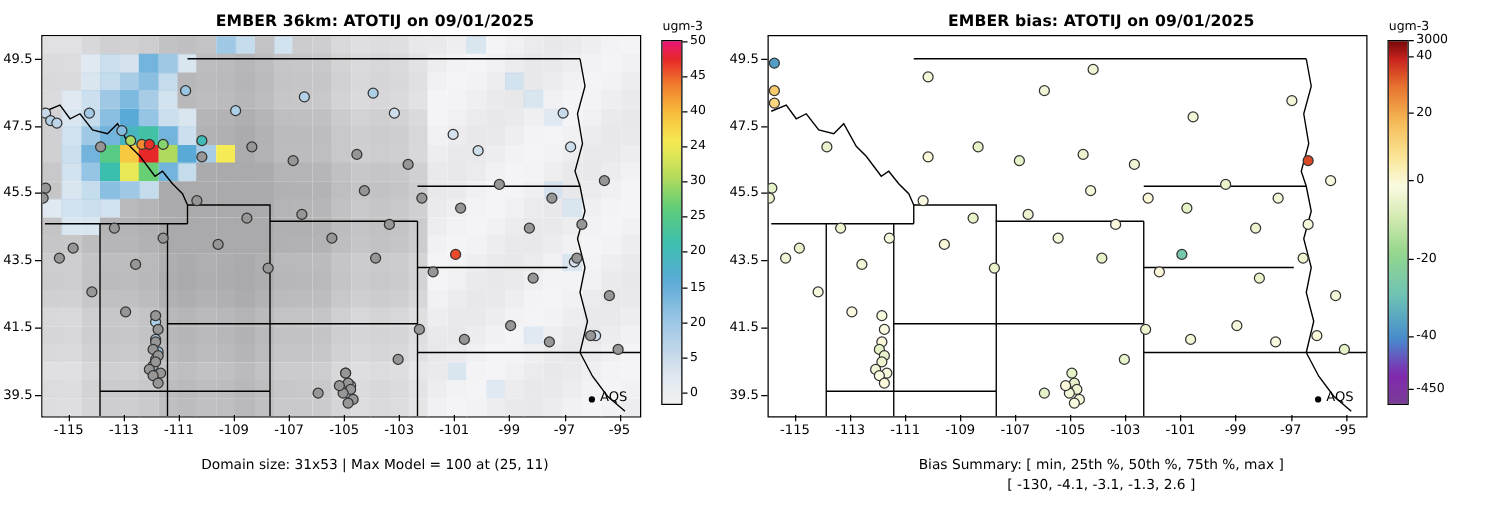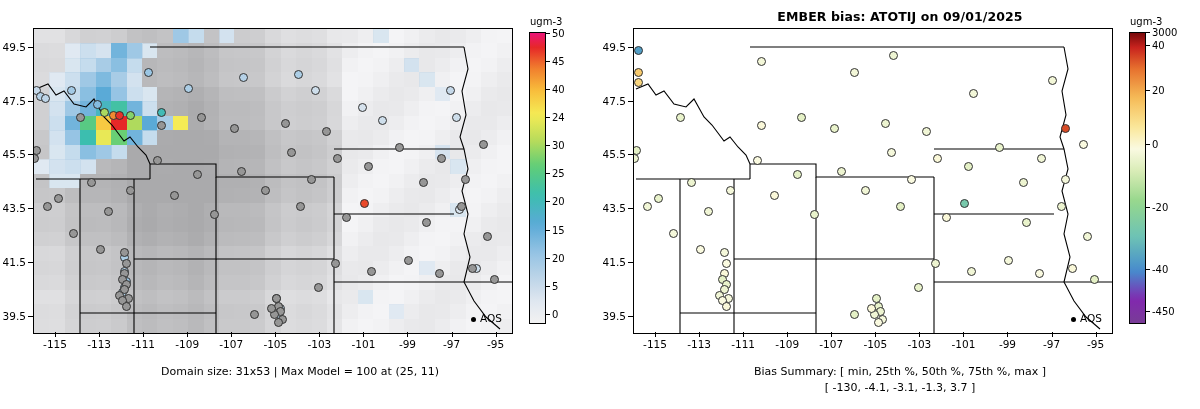--- a/index.html
+++ b/index.html
@@ -6,21 +6,21 @@
   body{
     width:1200px;height:409px;
     background:#ffffff;
     font-family:"DejaVu Sans", sans-serif;
     overflow:hidden;
   }
   .page{position:relative;width:1200px;height:409px;}
 
   .panel{position:absolute;top:0;height:409px;width:600px;}
   .panel-left{left:0;}
-  .panel-right{left:600px;}
+  .panel-right{left:581px;}
 
   .panel-title{
     position:absolute;top:9px;left:0;width:600px;
     text-align:center;
     font-size:12.5px;font-weight:bold;color:#000;
     letter-spacing:0.1px;
   }
 
   
   .map-box{
@@ -66,20 +66,21 @@
 
   .aqs-dot{position:absolute;width:5px;height:5px;border-radius:50%;background:#000;}
   .aqs-lab{position:absolute;font-size:10.5px;color:#000;}
 </style>
 </head>
 <body>
 
 <div class="page">
 
   <div class="panel panel-left">
+    <div class="panel-title">EMBER 36km:  ATOTIJ on 09/01/2025</div>
 
     <div class="map-box">
       <div class="map-inner" id="leftGrid">
           <div class="grid-cell" style="left: 0px; top: 0px; width: 16.0194px; height: 15.0762px; background: rgb(225, 225, 227);"></div>
           <div class="grid-cell" style="left: 15.4194px; top: 0px; width: 16.0194px; height: 15.0762px; background: rgb(225, 225, 227);"></div>
           <div class="grid-cell" style="left: 30.8387px; top: 0px; width: 16.0194px; height: 15.0762px; background: rgb(216, 216, 218);"></div>
           <div class="grid-cell" style="left: 46.2581px; top: 0px; width: 16.0194px; height: 15.0762px; background: rgb(208, 208, 210);"></div>
           <div class="grid-cell" style="left: 61.6774px; top: 0px; width: 16.0194px; height: 15.0762px; background: rgb(209, 209, 211);"></div>
           <div class="grid-cell" style="left: 77.0968px; top: 0px; width: 16.0194px; height: 15.0762px; background: rgb(205, 205, 207);"></div>
           <div class="grid-cell" style="left: 92.5161px; top: 0px; width: 16.0194px; height: 15.0762px; background: rgb(194, 194, 196);"></div>
@@ -1088,16 +1089,16 @@
           <div class="cb-tick" style="left: 22px; top: 179.2px;"></div>
           <div class="cb-lab" style="left: 28px; top: 179.2px;">-20</div>
           <div class="cb-tick" style="left: 22px; top: 240.52px;"></div>
           <div class="cb-lab" style="left: 28px; top: 240.52px;">-40</div>
           <div class="cb-tick" style="left: 22px; top: 282.86px;"></div>
           <div class="cb-lab" style="left: 28px; top: 282.86px;">-450</div>
         </div>
     </div>
 
     <div class="caption cap1">Bias Summary: [ min, 25th %, 50th %, 75th %, max ]</div>
-    <div class="caption cap2">[ -130,  -4.1,  -3.1,  -1.3,   3.7 ]</div>
+    <div class="caption cap2">[ -130,  -4.1,  -3.1,  -1.3,   2.6 ]</div>
   </div>
 
 </div>
 
 </body></html>

